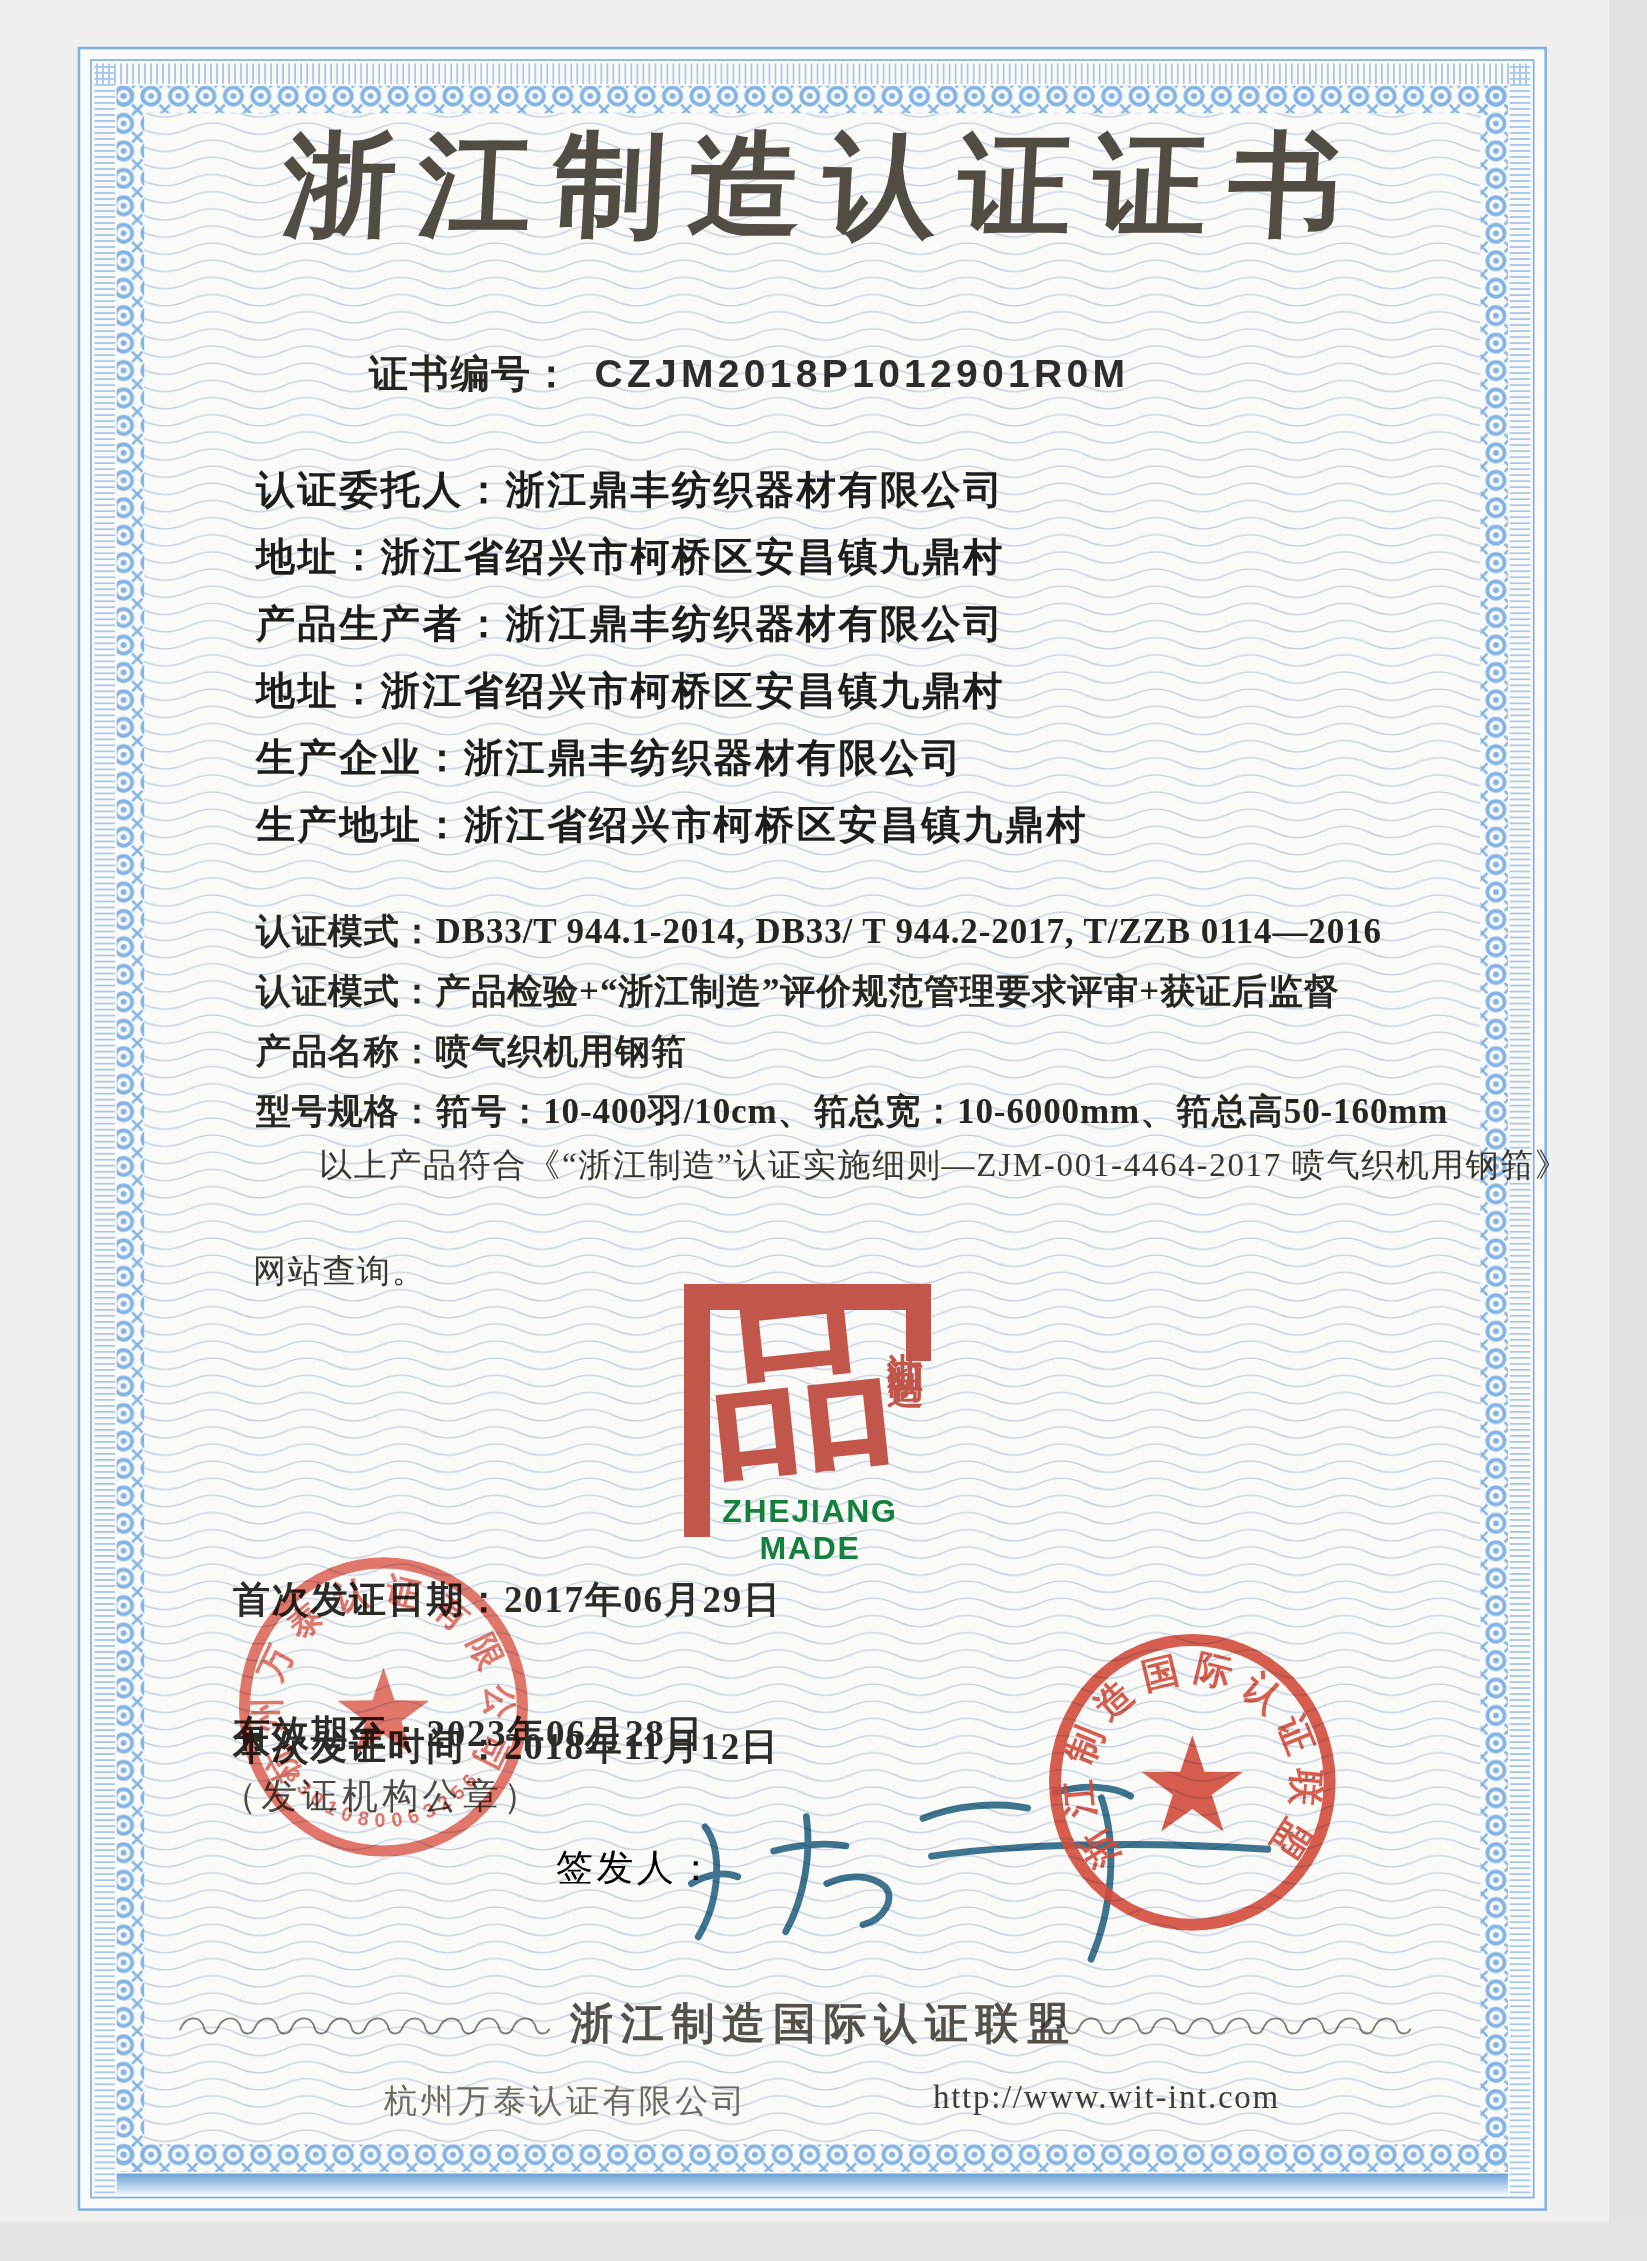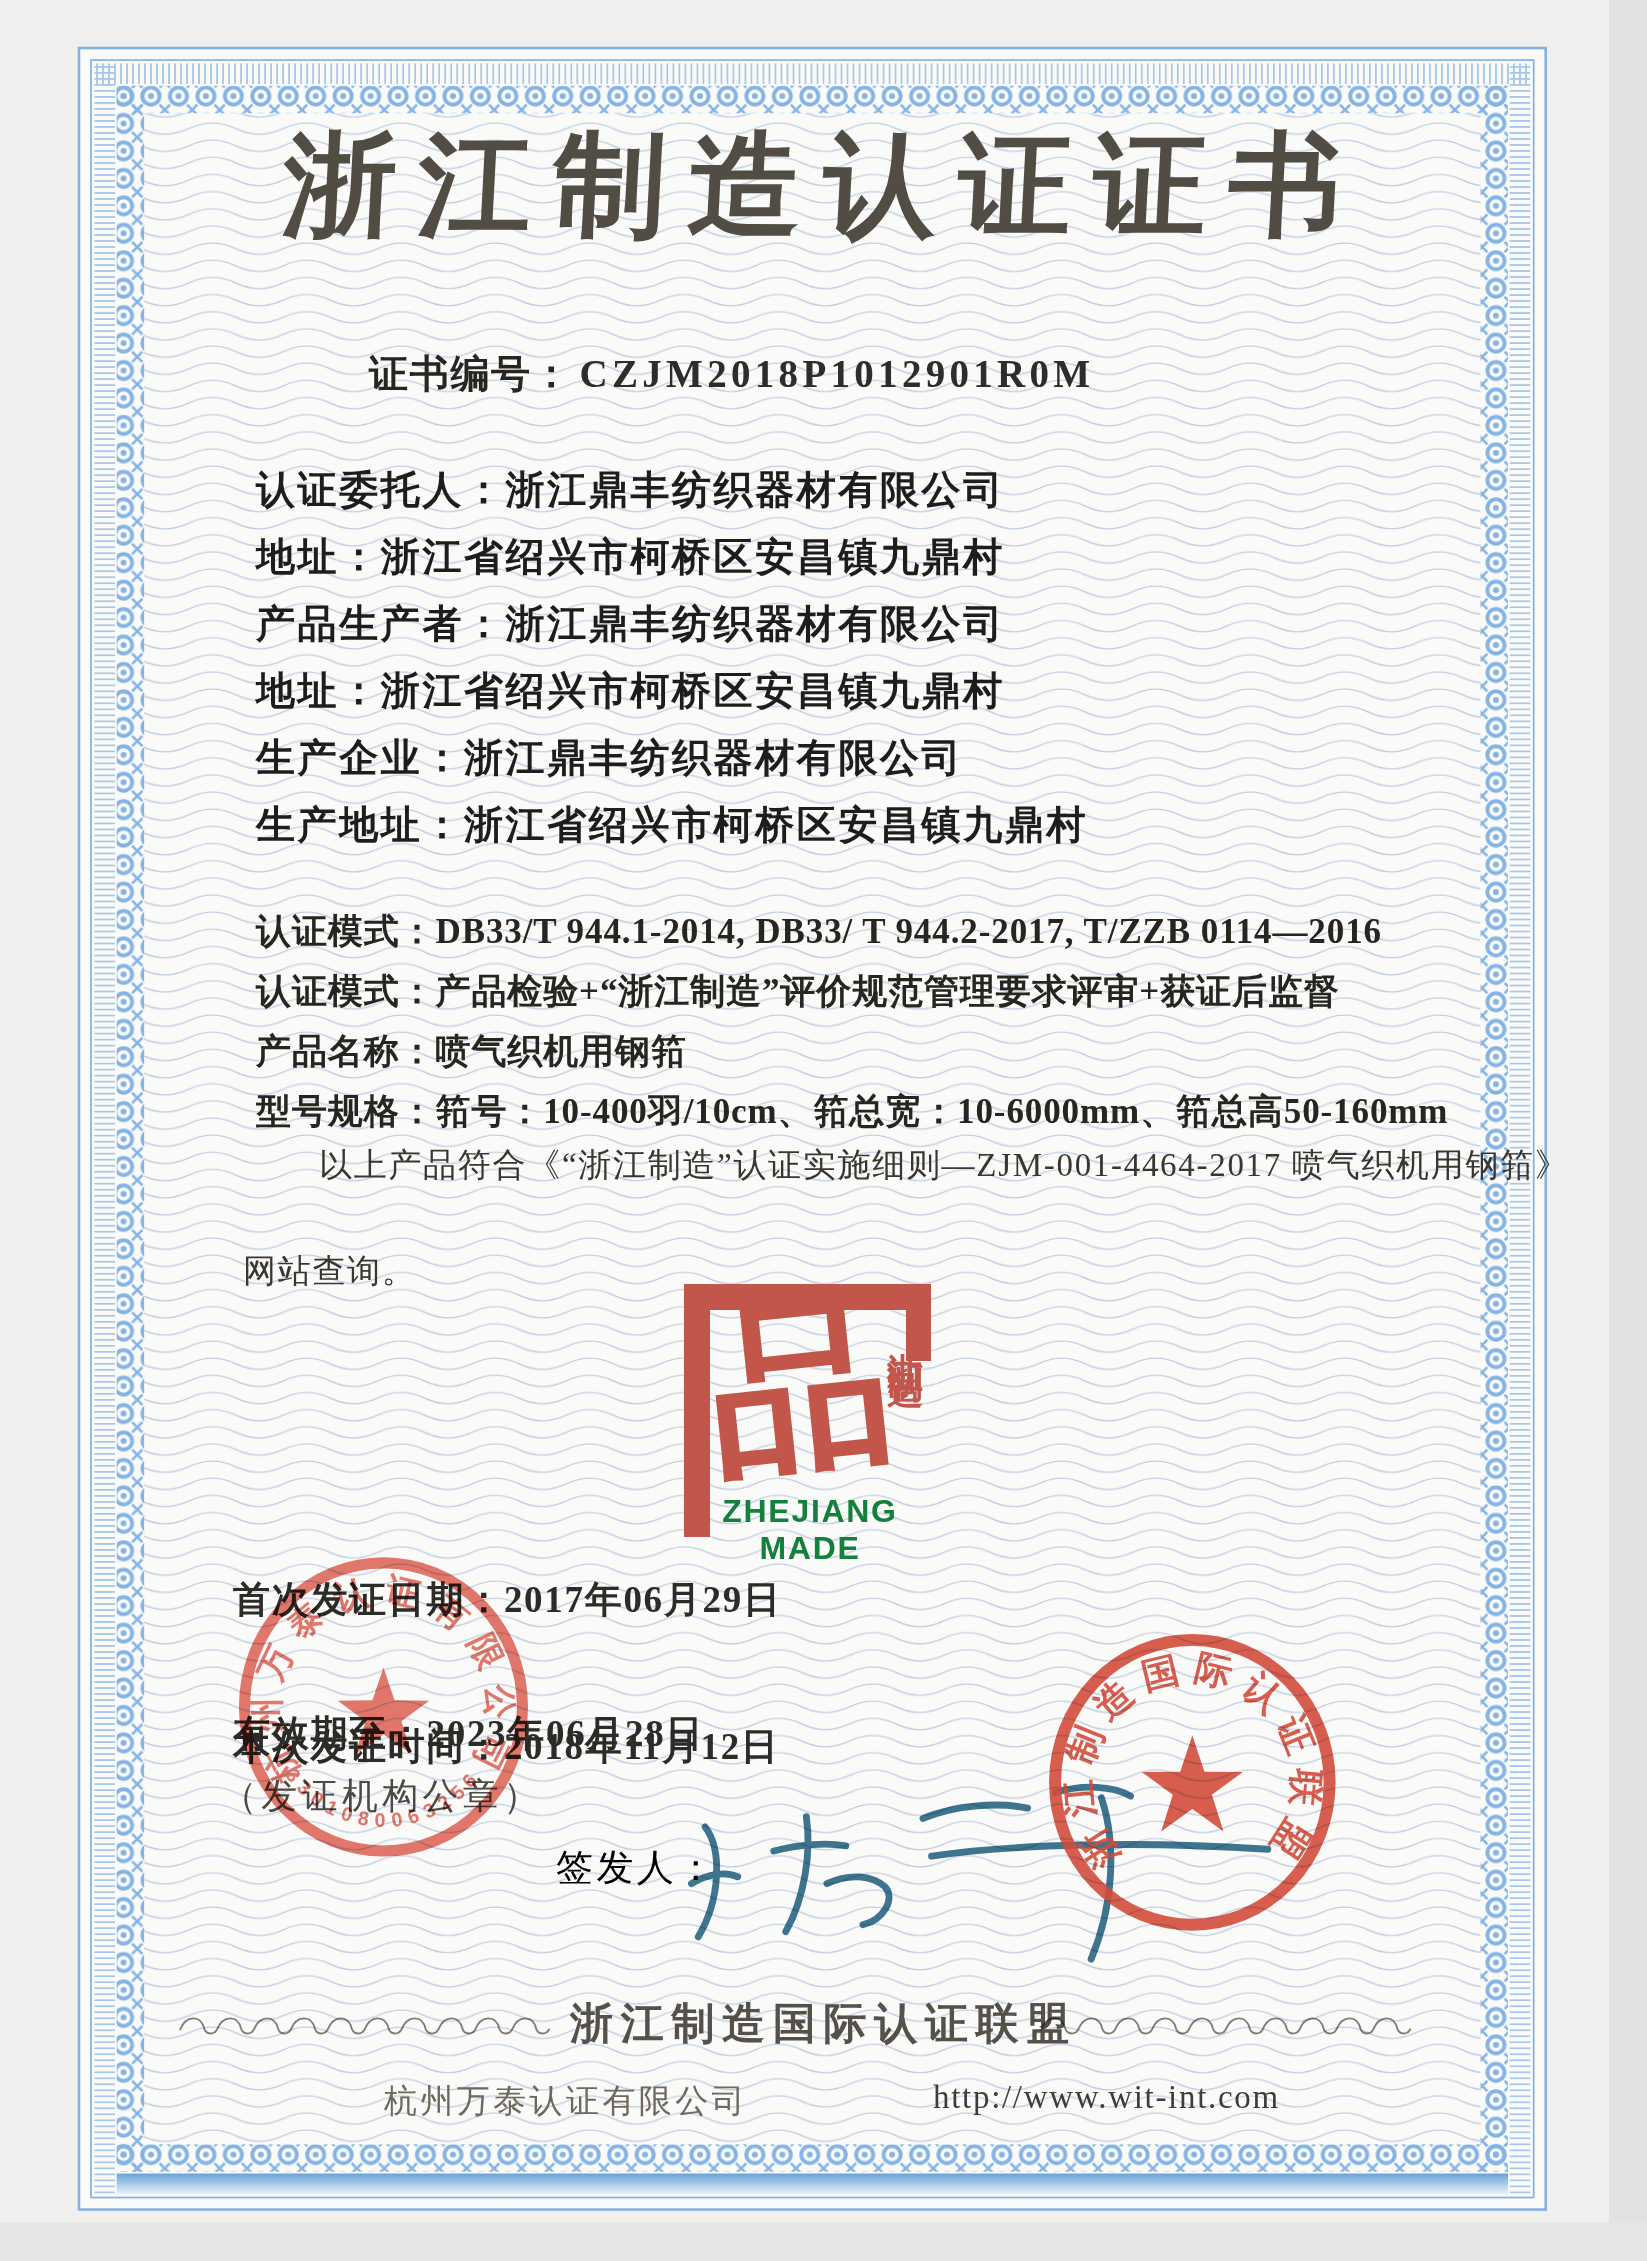--- a/index.html
+++ b/index.html
@@ -5,22 +5,22 @@
   html,body{margin:0;padding:0;background:#dcdbd9;}
   .page{position:relative;width:1647px;height:2261px;background:#f1f0ee;overflow:hidden;
         font-family:"Liberation Serif","DejaVu Serif",serif;}
   .layer{position:absolute;left:0;top:0;}
   .edge-right{position:absolute;top:0;right:0;width:38px;height:2261px;background:#e3e2e0;}
   .edge-bottom{position:absolute;left:0;bottom:0;width:1647px;height:39px;background:#e6e5e3;}
   .abs{position:absolute;white-space:nowrap;}
   .title{width:1647px;text-align:center;font-size:113px;font-weight:700;color:#514c44;
          letter-spacing:22px;transform:skewX(-3deg);}
   .certno{font-size:39px;font-weight:700;color:#26251f;letter-spacing:1.7px;}
-  .certno .num{font-family:Liberation Serif, serif;font-weight:700;
-               color:#2e2d2b;letter-spacing:4.3px;margin-left:7px;}
+  .certno .num{font-family:Liberation Sans, sans-serif;font-weight:700;
+               color:#2e2d2b;letter-spacing:4.3px;margin-left:22px;}
   .field{font-size:39px;font-weight:700;color:#1d1d1b;letter-spacing:2.6px;left:256px;}
   .spec{font-size:35px;font-weight:700;color:#26251f;letter-spacing:0.9px;left:256px;}
   .stmt{font-size:33px;font-weight:500;color:#38362f;letter-spacing:1.7px;}
   .dateline{font-size:37px;font-weight:700;color:#2b2b27;letter-spacing:1.7px;left:233px;}
   .sealnote{font-size:36px;font-weight:500;color:#4c4a44;letter-spacing:4.3px;left:221px;}
   .issuer{font-size:37px;font-weight:500;color:#000000;letter-spacing:3.4px;left:556px;}
   .f-alliance{width:1647px;text-align:center;font-size:43px;font-weight:700;color:#55514a;letter-spacing:7.7px;}
   .f-company{font-size:33px;color:#6e685e;letter-spacing:3.4px;left:384px;}
   .f-site{font-size:33px;color:#3e3d3a;letter-spacing:1.7px;left:933px;}
   .logo-frame{position:absolute;background:#c2564a;}
@@ -113,21 +113,21 @@
     <span>认证模式：</span><span>产品检验+“浙江制造”评价规范管理要求评审+获证后监督</span>
   </div>
   <div class="abs spec" style="top:1028px">
     <span>产品名称：</span><span>喷气织机用钢筘</span>
   </div>
   <div class="abs spec" style="top:1088px">
     <span>型号规格：</span><span>筘号：10-400羽/10cm、筘总宽：10-6000mm、筘总高50-160mm</span>
   </div>
 
   <div class="abs stmt" style="left:319px;top:1143px">以上产品符合《“浙江制造”认证实施细则—ZJM-001-4464-2017 喷气织机用钢筘》</div>
-  <div class="abs stmt" style="left:243px;top:1249px">网站查询。</div>
+  <div class="abs stmt" style="left:253px;top:1249px">网站查询。</div>
 
   <div class="logo-frame" style="left:684px;top:1284px;width:247px;height:26px;"></div>
   <div class="logo-frame" style="left:684px;top:1284px;width:26px;height:253px;"></div>
   <div class="logo-frame" style="left:906px;top:1284px;width:25px;height:77px;"></div>
   <div class="logo-glyph">品</div>
   <div class="logo-side">浙江制造</div>
   <div class="logo-caption">ZHEJIANG MADE</div>
 
   <div class="abs dateline" style="top:1575px">
     <span>首次发证日期：</span><span>2017年06月29日</span>

